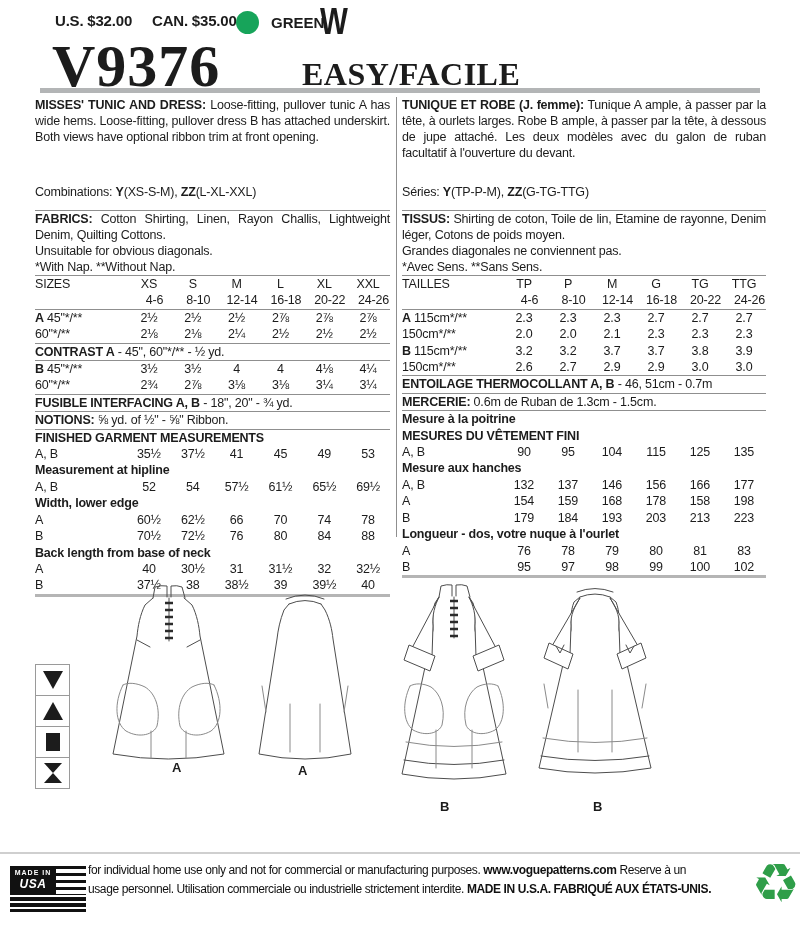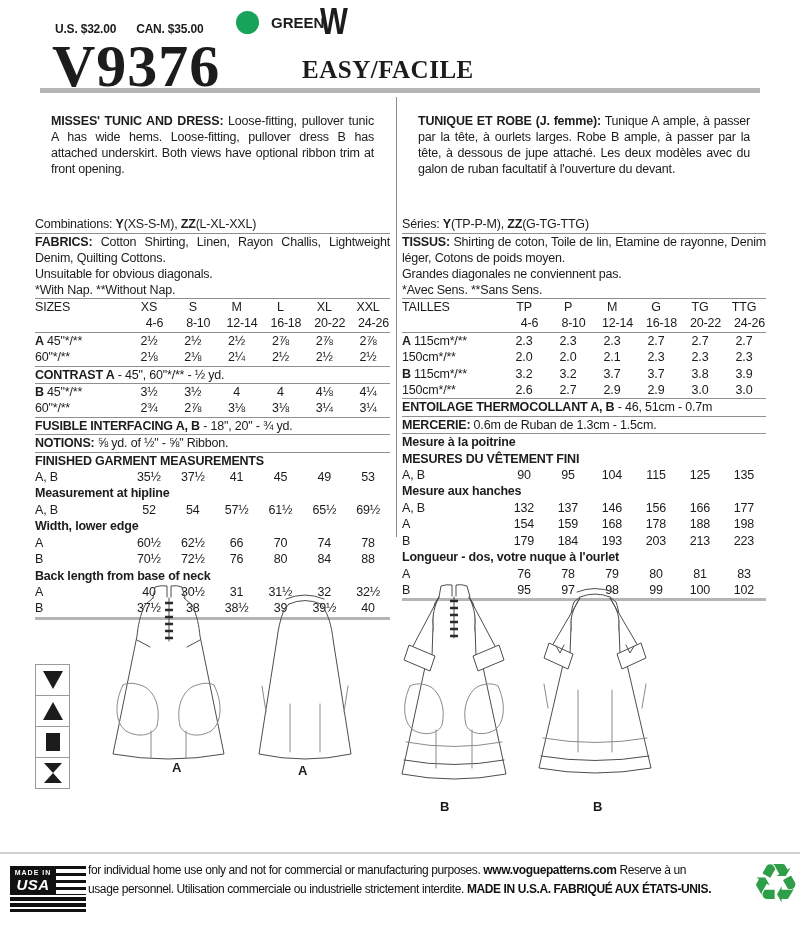--- a/index.html
+++ b/index.html
@@ -3,38 +3,38 @@
 <meta charset="utf-8">
 <style>
   html,body{margin:0;padding:0;}
   body{
     width:800px;height:926px;position:relative;background:#fff;
     font-family:"Liberation Sans",sans-serif;color:#1c1c1c;overflow:hidden;
   }
   b{font-weight:700;}
   
   .price-row{position:absolute;top:12px;left:55px;display:flex;gap:20px;
-    font-weight:700;font-size:12px;letter-spacing:-0.2px;margin-top:10px;}
+    font-weight:700;font-size:15px;letter-spacing:-0.2px;}
   .dot{position:absolute;top:11px;left:236px;width:23px;height:23px;border-radius:50%;background:#17a45a;}
   .green-label{position:absolute;top:14px;left:271px;font-weight:700;font-size:15px;}
   .size-letter{position:absolute;top:1px;left:320px;font-weight:700;font-size:36px;
     transform:scaleX(.82);transform-origin:left top;}
   .pattern-number{position:absolute;top:32px;left:52px;font-family:"Liberation Serif",serif;
     font-weight:700;font-size:60px;letter-spacing:1px;}
   .difficulty{position:absolute;top:56px;left:302px;font-family:"Liberation Serif",serif;
-    font-weight:700;font-size:25px;letter-spacing:.5px;}
+    font-weight:700;font-size:32px;letter-spacing:.5px;}
   .header-bar{position:absolute;top:88px;left:40px;width:720px;height:5px;background:#b3b5b6;}
   
   .columns{position:absolute;top:97px;left:35px;width:732px;display:flex;
     font-size:12.5px;line-height:16px;letter-spacing:-0.2px;}
   .col{width:355px;}
   .col-fr{width:364px;}
   .vdiv{width:1px;background:#8f8f8f;margin:0 5px 0 6px;height:440px;}
-  .desc{min-height:87px;text-align:justify;margin:16px;}
-  .combo{border-bottom:1px solid #8f8f8f;padding-bottom:1px;}
+  .desc{min-height:87px;text-align:justify;margin:0;}
+  .combo{border-bottom:1px solid #8f8f8f;padding-bottom:10px;}
   .pline{margin:0;text-align:justify;}
   
   .trow{display:grid;grid-template-columns:92px repeat(6,1fr);line-height:16.4px;}
   .col-fr .trow{grid-template-columns:100px repeat(6,1fr);}
   .num{text-align:center;}
   .lab{text-align:left;white-space:nowrap;}
   .tfull{line-height:16.4px;}
   .tsub{font-weight:700;line-height:16.4px;}
   .rt{border-top:1px solid #8f8f8f;}
   .rb{border-bottom:1px solid #8f8f8f;gap:11px;}
@@ -52,21 +52,21 @@
   .ibox:last-child{border-bottom:none;}
   .ibox svg{display:block;}
   .ishape{fill:#1c1c1c;}
   
   .footer-rule{position:absolute;top:852px;left:0;width:800px;height:2px;background:#cfcfcf;}
   .flag{position:absolute;left:10px;top:866px;width:76px;height:48px;}
   .flag-top{display:flex;height:29px;}
   .canton{background:#111;color:#fff;width:46px;display:flex;flex-direction:column;
     align-items:center;justify-content:center;}
   .miu{font-size:7px;font-weight:700;letter-spacing:1px;line-height:8px;}
-  .usa{font-size:15px;font-weight:700;font-style:italic;line-height:15px;letter-spacing:.5px;}
+  .usa{font-size:12px;font-weight:700;font-style:italic;line-height:15px;letter-spacing:.5px;}
   .fstripes{flex:1;background:repeating-linear-gradient(180deg,#111 0 3px,#fff 3px 7px);}
   .fstripes-bottom{height:17px;width:100%;background:repeating-linear-gradient(180deg,#fff 0 2px,#111 2px 6px);}
   .footer-text{position:absolute;left:88px;top:861px;width:650px;font-size:12px;
     letter-spacing:-0.4px;line-height:18.5px;color:#111;}
   .recycle{position:absolute;right:0px;top:856px;font-size:54px;line-height:56px;
     color:#2f9e49;font-family:"DejaVu Sans",sans-serif;}
 </style>
 </head>
 <body>
 
@@ -290,21 +290,21 @@
           <span class="num">156</span>
           <span class="num">166</span>
           <span class="num">177</span>
         </div>
         <div class="trow">
           <span class="lab">A</span>
           <span class="num">154</span>
           <span class="num">159</span>
           <span class="num">168</span>
           <span class="num">178</span>
-          <span class="num">188</span>
+          <span class="num">158</span>
           <span class="num">198</span>
         </div>
         <div class="trow">
           <span class="lab">B</span>
           <span class="num">179</span>
           <span class="num">184</span>
           <span class="num">193</span>
           <span class="num">203</span>
           <span class="num">213</span>
           <span class="num">223</span>

